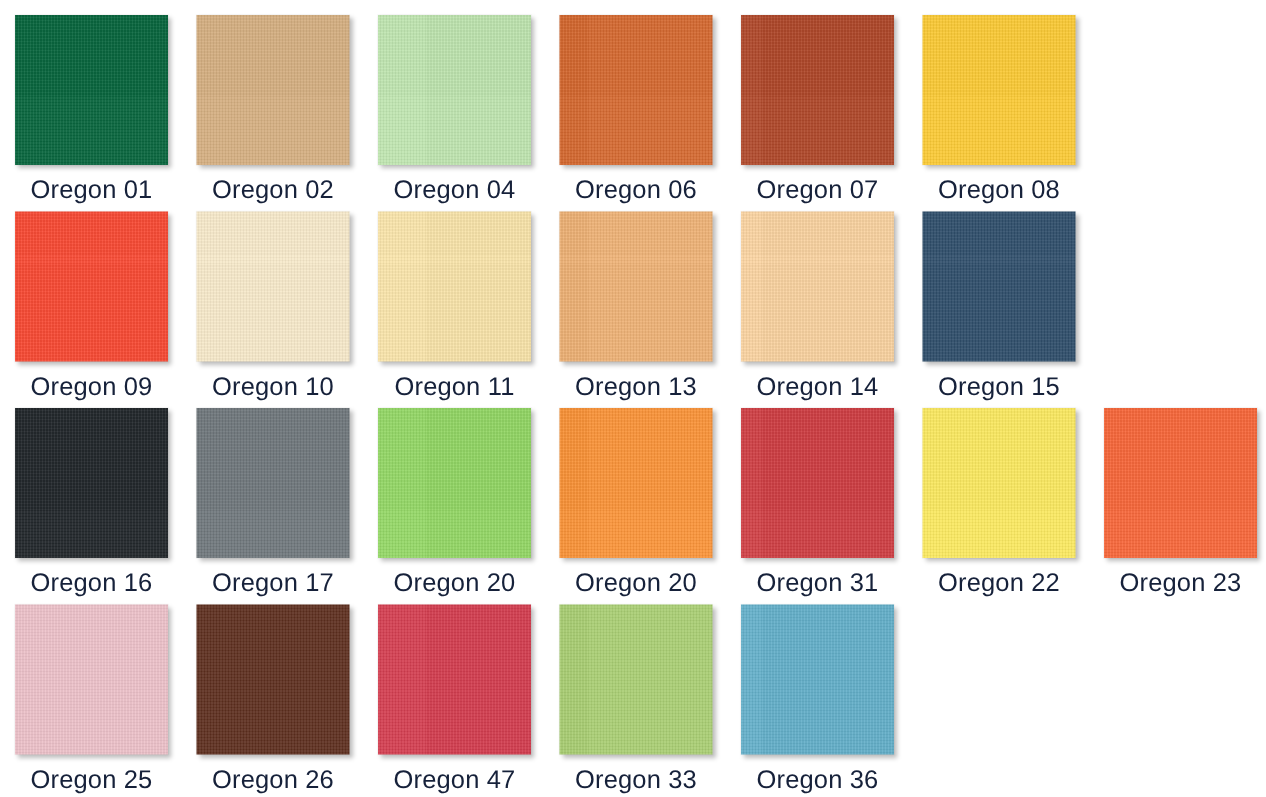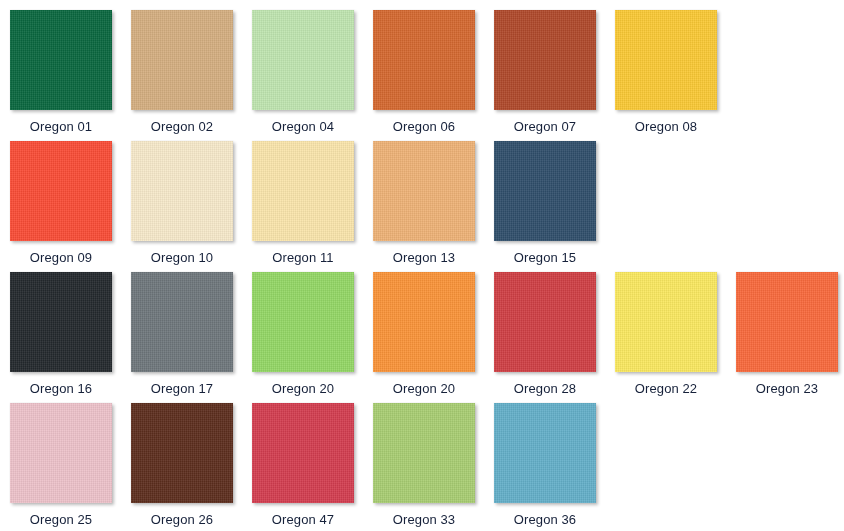--- a/index.html
+++ b/index.html
@@ -68,21 +68,21 @@
         rgba(255,255,255,0.045) 0px,
         rgba(255,255,255,0.045) 1px,
         rgba(0,0,0,0.03) 1px,
         rgba(0,0,0,0.03) 2px
       );
     pointer-events: none;
   }
 
   .swatch-label {
     margin-top: 10px;
-    font-size: 13px;
+    font-size: 17px;
     line-height: 13px;
     color: #16213a;
     text-align: center;
     white-space: nowrap;
     letter-spacing: 0.1px;
   }
 </style>
 </head>
 <body>
 
@@ -124,20 +124,24 @@
       </div>
       <div class="swatch-cell">
         <div class="swatch-chip" style="background-color: rgb(250, 229, 171);"></div>
         <div class="swatch-label">Oregon 11</div>
       </div>
       <div class="swatch-cell">
         <div class="swatch-chip" style="background-color: rgb(238, 178, 118);"></div>
         <div class="swatch-label">Oregon 13</div>
       </div>
       <div class="swatch-cell">
+        <div class="swatch-chip" style="background-color: rgb(251, 212, 162);"></div>
+        <div class="swatch-label">Oregon 14</div>
+      </div>
+      <div class="swatch-cell">
         <div class="swatch-chip" style="background-color: rgb(47, 78, 107);"></div>
         <div class="swatch-label">Oregon 15</div>
       </div>
     </div>
     <div class="swatch-row">
       <div class="swatch-cell">
         <div class="swatch-chip" style="background-color: rgb(35, 40, 44);"></div>
         <div class="swatch-label">Oregon 16</div>
       </div>
       <div class="swatch-cell">
@@ -147,21 +151,21 @@
       <div class="swatch-cell">
         <div class="swatch-chip" style="background-color: rgb(147, 215, 101);"></div>
         <div class="swatch-label">Oregon 20</div>
       </div>
       <div class="swatch-cell">
         <div class="swatch-chip" style="background-color: rgb(250, 147, 56);"></div>
         <div class="swatch-label">Oregon 20</div>
       </div>
       <div class="swatch-cell">
         <div class="swatch-chip" style="background-color: rgb(207, 63, 68);"></div>
-        <div class="swatch-label">Oregon 28</div>
+        <div class="swatch-label">Oregon 31</div>
       </div>
       <div class="swatch-cell">
         <div class="swatch-chip" style="background-color: rgb(250, 232, 95);"></div>
         <div class="swatch-label">Oregon 22</div>
       </div>
       <div class="swatch-cell">
         <div class="swatch-chip" style="background-color: rgb(249, 105, 60);"></div>
         <div class="swatch-label">Oregon 23</div>
       </div>
     </div>

